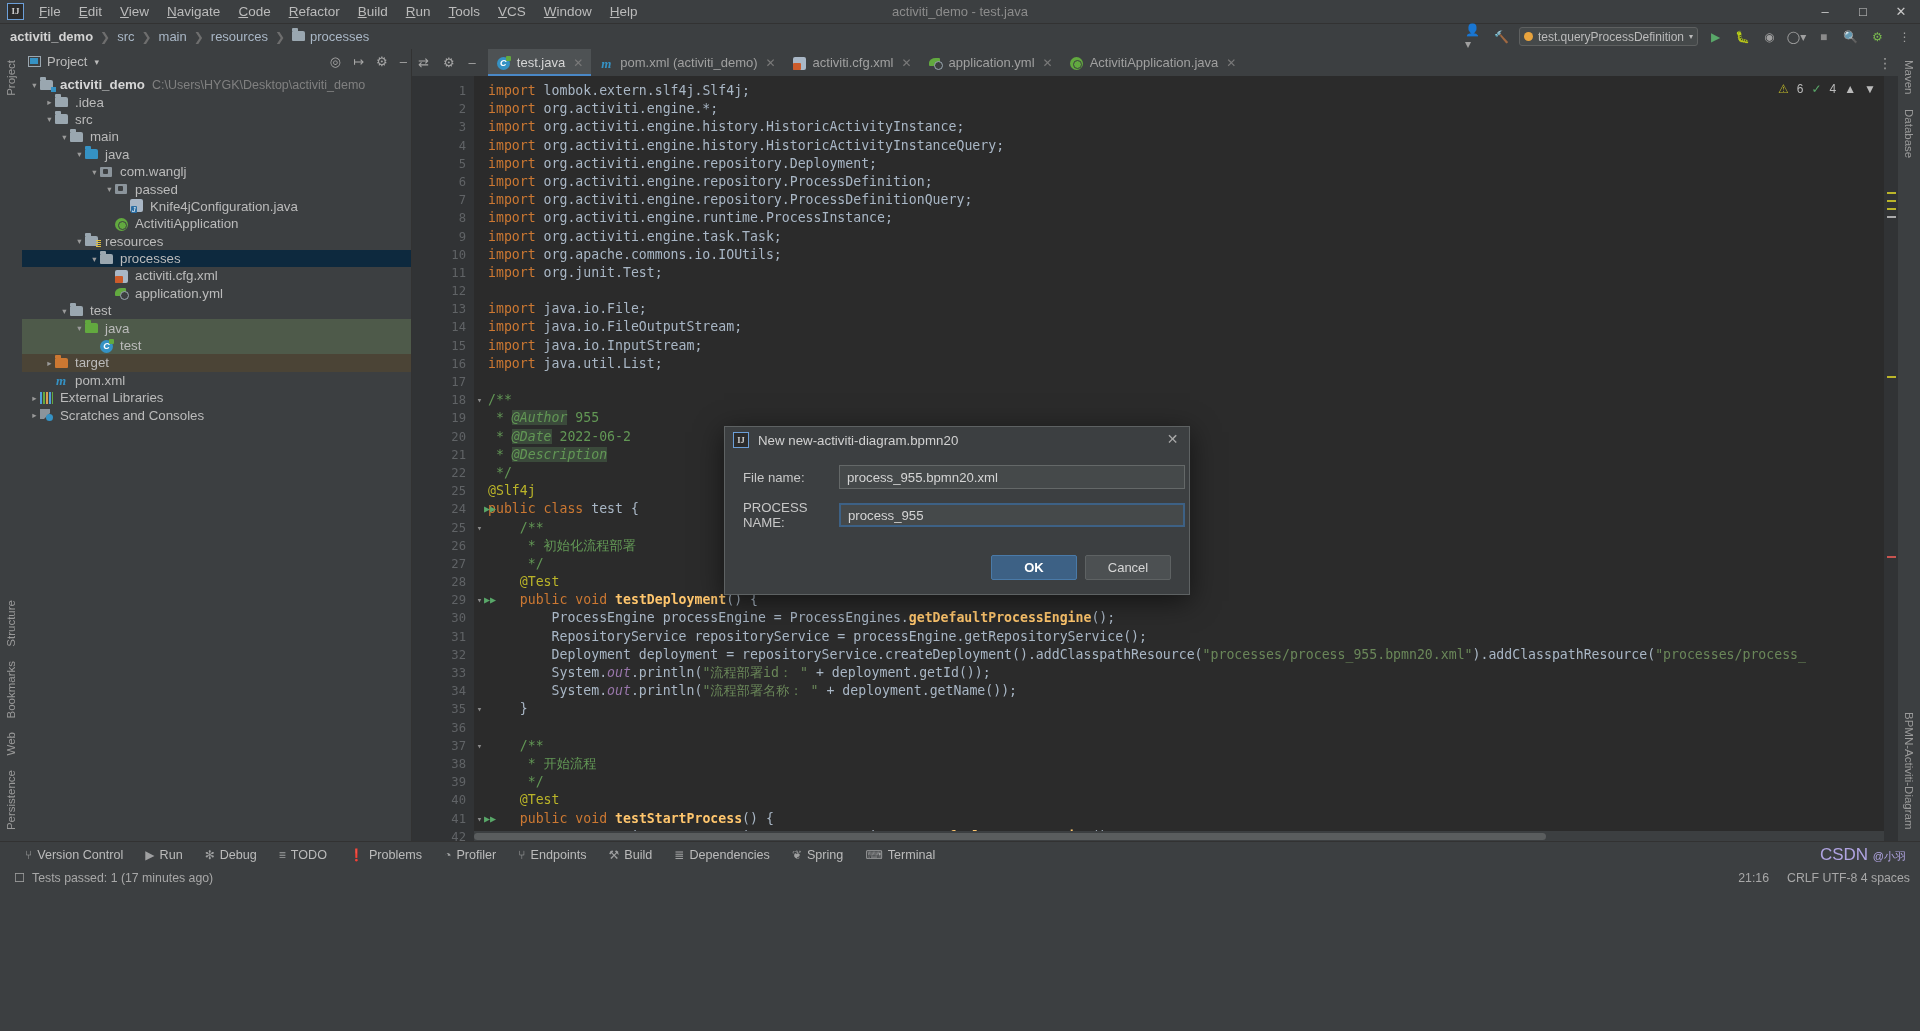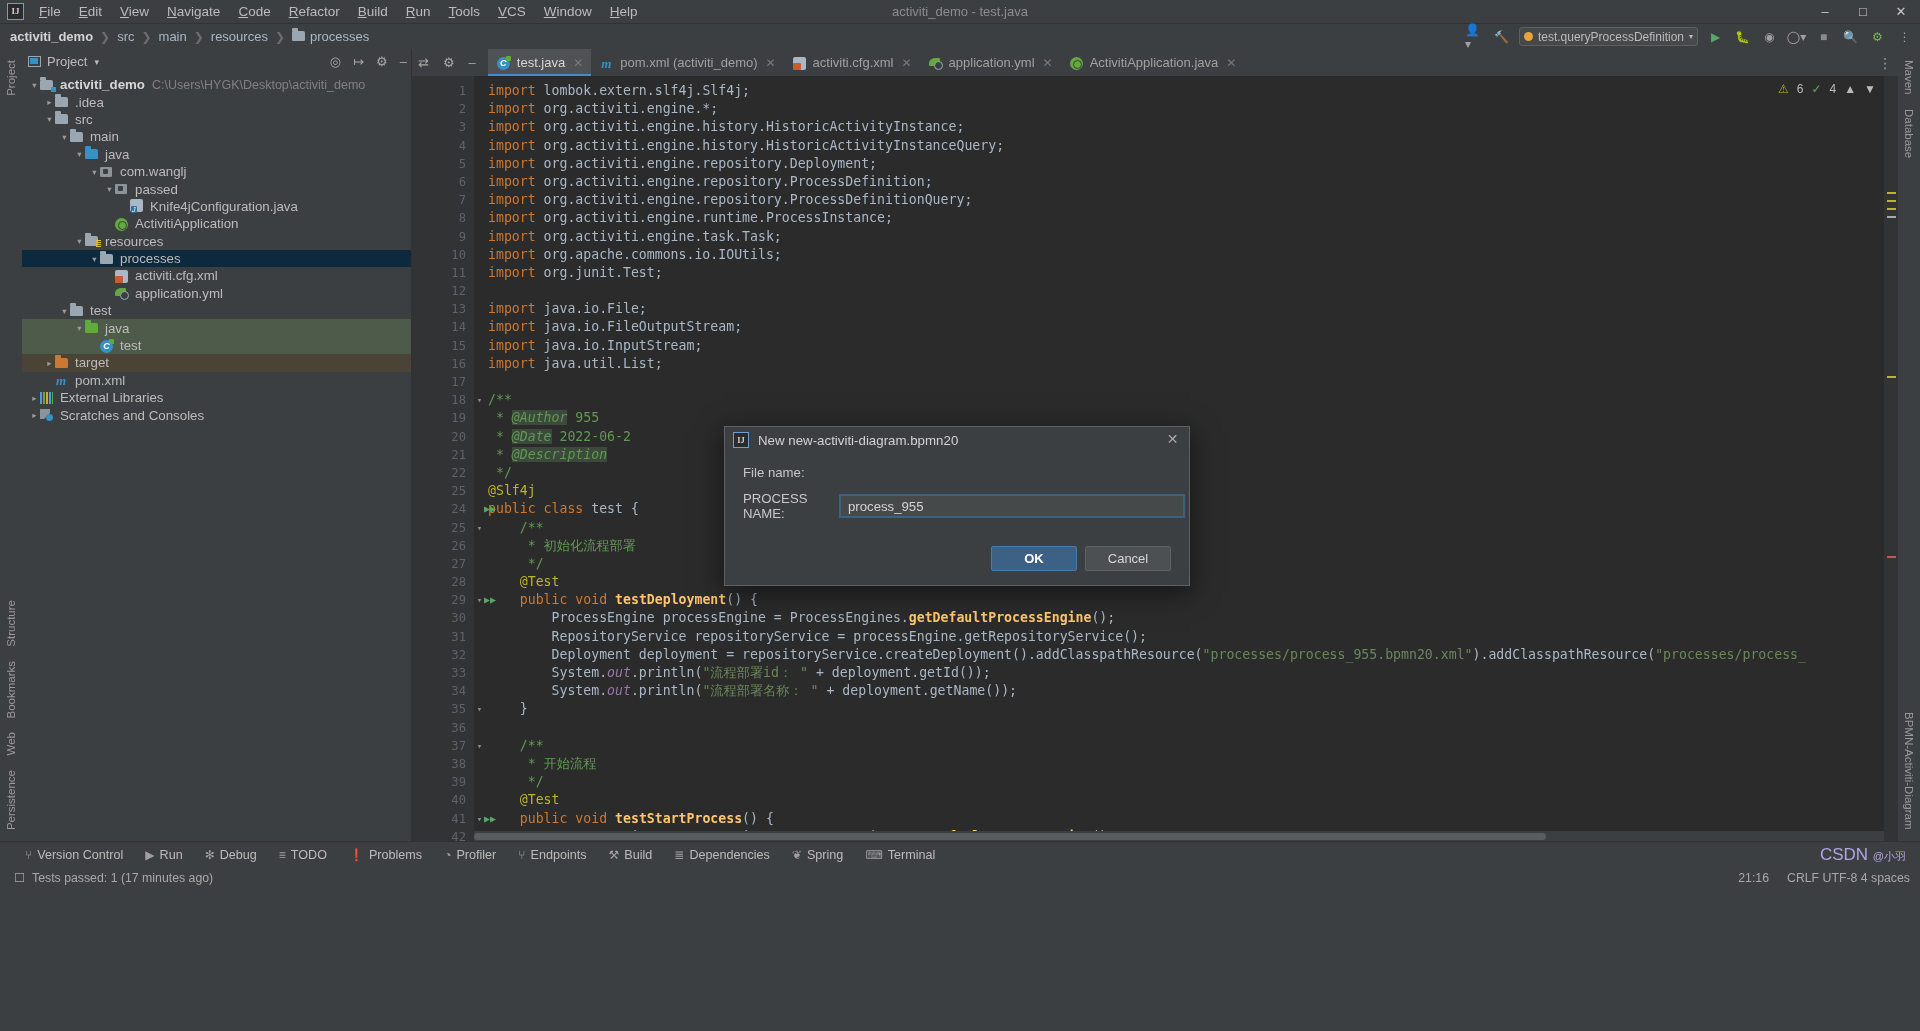--- a/index.html
+++ b/index.html
@@ -581,20 +581,21 @@
   <div class="overlay">
     <div class="dialog">
       <div class="dlg-title">
         <span class="ijlogo2">IJ</span>
         <span class="t">New new-activiti-diagram.bpmn20</span>
         <span class="dlg-close">✕</span>
       </div>
       <div class="dlg-body">
         <div class="frow">
           <div class="flabel">File name:</div>
+          <input class="finput" value="process_955.bpmn20.xml" style="">
         </div>
         <div class="frow">
           <div class="flabel">PROCESS NAME:</div>
           <input class="finput focused" value="process_955" style="">
         </div>
       </div>
       <div class="dlg-foot">
         <div class="btn primary">OK</div>
         <div class="btn">Cancel</div>
       </div>

